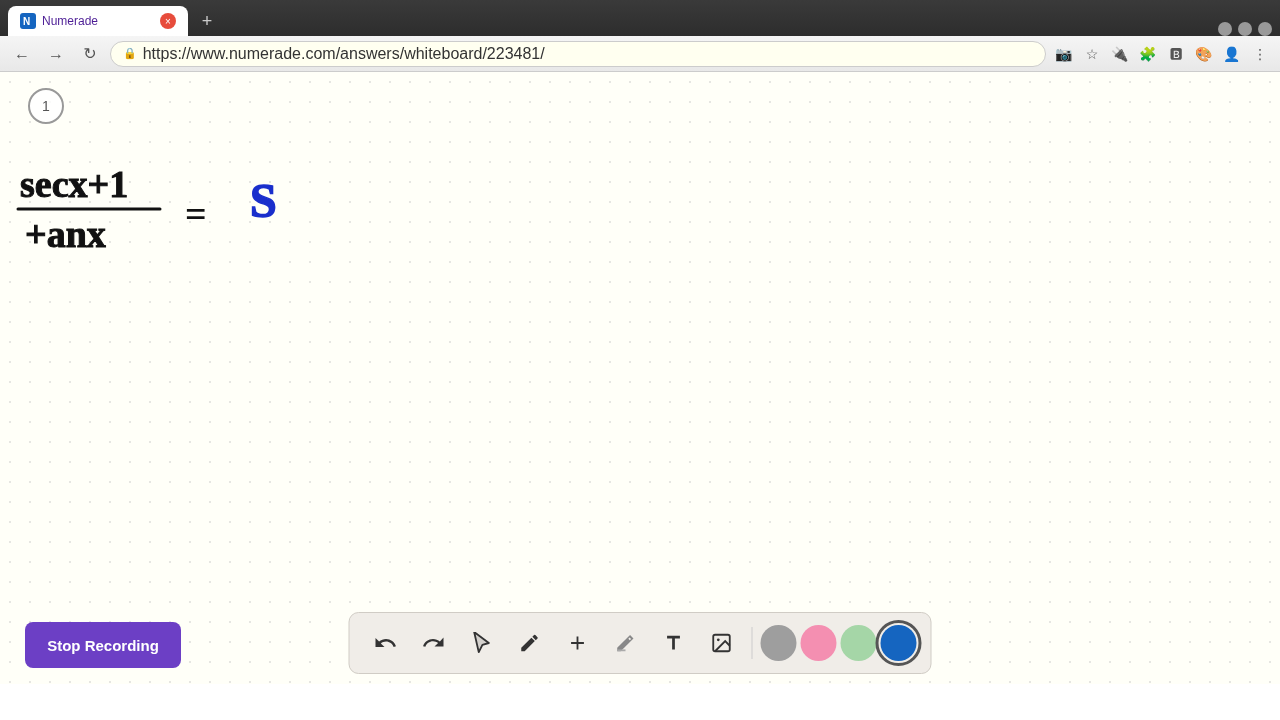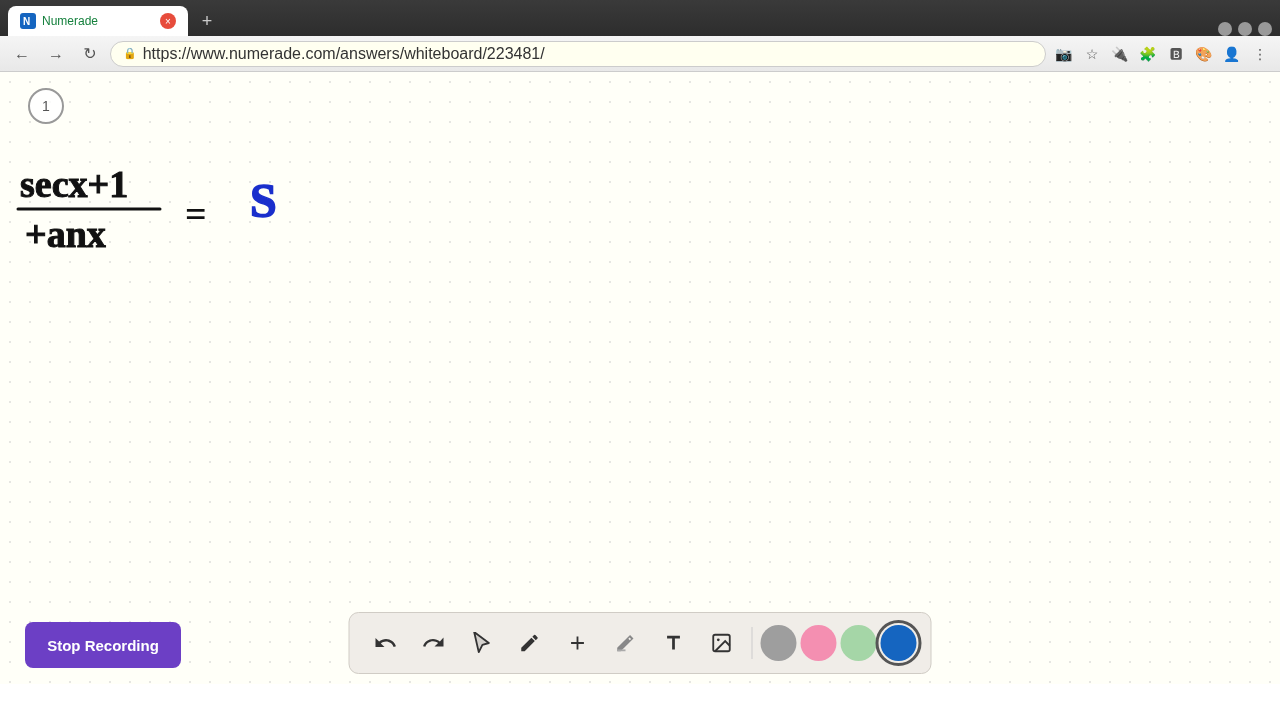--- a/index.html
+++ b/index.html
@@ -30,21 +30,21 @@
       min-width: 180px;
       height: 30px;
       cursor: pointer;
     }
     .tab-favicon {
       width: 16px;
       height: 16px;
     }
     .tab-title {
       font-size: 12px;
-      color: #15803d;
+      color: #4c1d95;
       flex: 1;
     }
     .tab-close {
       width: 16px;
       height: 16px;
       border-radius: 50%;
       background: #e74c3c;
       display: flex;
       align-items: center;
       justify-content: center;

